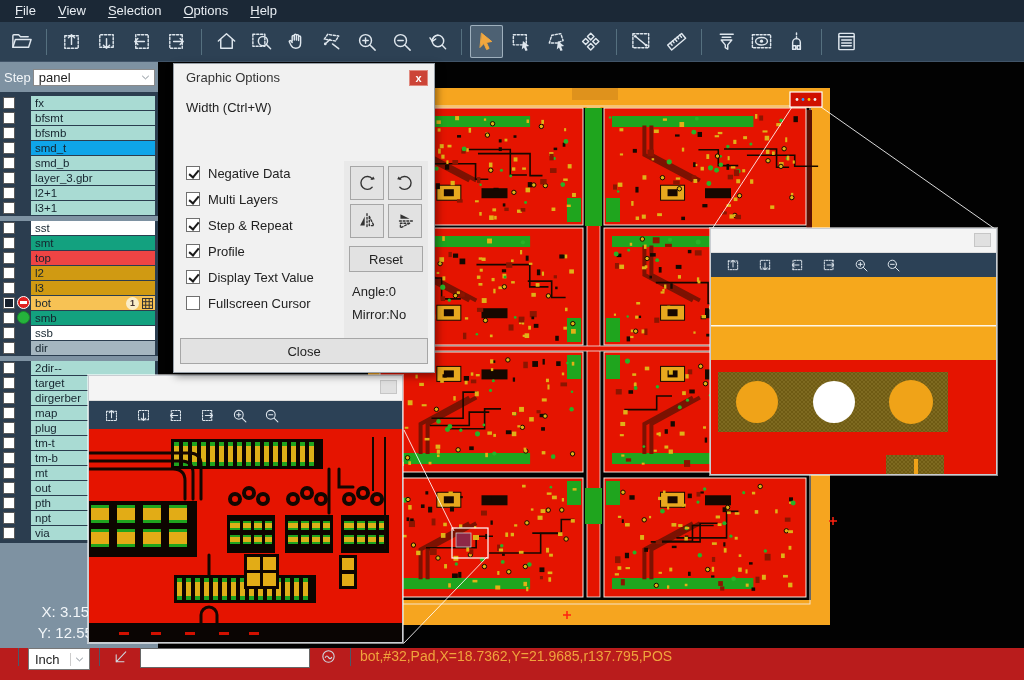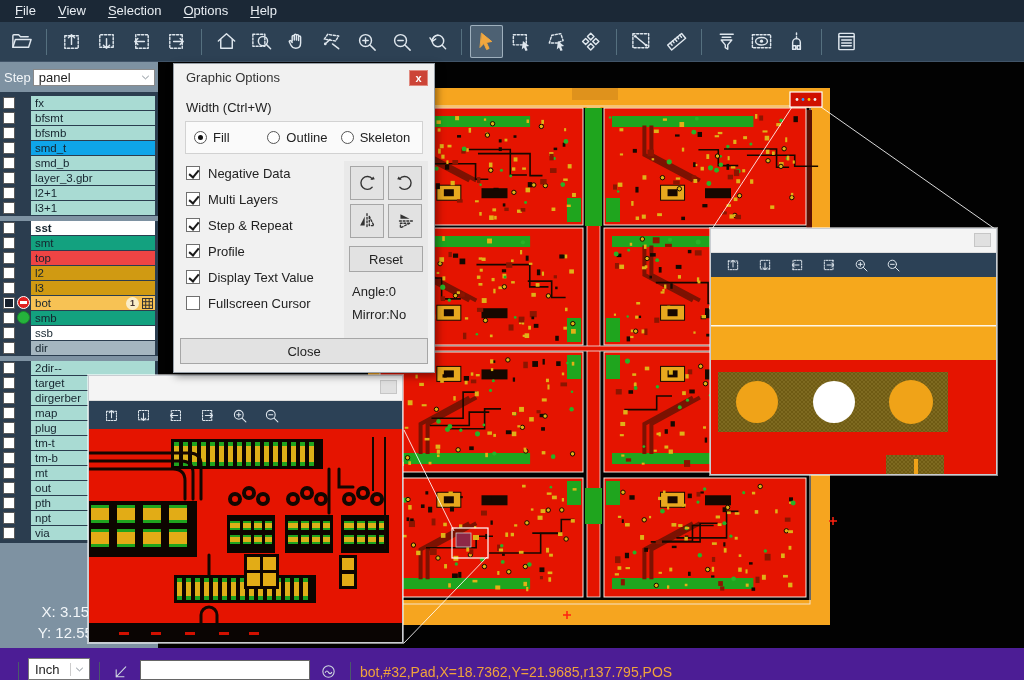--- a/index.html
+++ b/index.html
@@ -77,22 +77,22 @@
 .dbtn-grid{display:grid;grid-template-columns:34px 34px;grid-gap:4px;justify-content:center;}
 .dbtn{width:34px;height:34px;background:#e2e2e2;border:1px solid #a6a6a6;display:flex;
  align-items:center;justify-content:center;color:#333;}
 .dlg-reset{display:block;margin:8px auto 0;width:74px;height:26px;background:#e2e2e2;
  border:1px solid #a6a6a6;font-size:13px;color:#222;font-family:inherit;}
 .dlg-angle{margin:12px 0 0 8px;}
 .dlg-mirror{margin:8px 0 0 8px;}
 .dlg-closebtn{position:absolute;left:6px;bottom:8px;width:248px;height:26px;background:#e2e2e2;
  border:1px solid #a6a6a6;font-size:13px;color:#222;font-family:inherit;}
 
-.statusbar{position:absolute;left:0;top:648px;width:1024px;height:32px;background:#4c1d95;
- display:flex;align-items:flex-end;z-index:9;}
+.statusbar{position:absolute;left:0;top:648px;width:1024px;height:32px;background:#b91c1c;
+ display:flex;align-items:flex-start;z-index:9;}
 .ssep{width:1px;height:18px;background:#4a5a6a;margin:0 9px;flex:none;}
 .unit-select{width:62px;height:22px;background:#fff;border:1px solid #777;display:flex;
  align-items:center;justify-content:space-between;font-size:13px;color:#222;padding:0 3px 0 6px;flex:none;}
 .unit-select .chev{color:#6b7680;display:flex;border-left:1px solid #ccc;padding-left:2px;}
 .sbicon{color:#cfd8e0;display:flex;margin:0 4px;flex:none;}
 .sbinput{width:170px;height:20px;background:#fff;border:1px solid #666;margin:0 6px;font-size:12px;flex:none;}
 .sbmsg{color:#f0a33c;font-size:14px;white-space:nowrap;}
 </style>
 </head>
 <body>
@@ -1138,21 +1138,21 @@
           </div>
           <div class="lrow">
             <span class="lcheck"></span>
             <span class="lind"></span>
             <span class="lchip" style="background: rgb(169, 219, 211);">l3+1</span>
           </div>
           <div class="lgap"></div>
           <div class="lrow">
             <span class="lcheck"></span>
             <span class="lind"></span>
-            <span class="lchip" style="background: rgb(255, 255, 255); font-weight: bold;">sst</span>
+            <span class="lchip" style="background: rgb(255, 255, 255);">sst</span>
           </div>
           <div class="lrow">
             <span class="lcheck"></span>
             <span class="lind"></span>
             <span class="lchip" style="background: rgb(19, 161, 127);">smt</span>
           </div>
           <div class="lrow">
             <span class="lcheck"></span>
             <span class="lind"></span>
             <span class="lchip" style="background: #ef4444;">top</span>
@@ -1617,34 +1617,20 @@
         <rect x="203" y="182" width="4" height="15" fill="#f0a318"></rect>
       </svg>
   </div>
 
   <div class="dialog">
     <div class="dlg-title">
       <span>Graphic Options</span>
       <span class="dlg-close">x</span>
     </div>
     <div class="dlg-width">Width (Ctrl+W)</div>
-    <div class="radio-box" id="radio-box">
-        <div class="radio-item">
-          <span class="rdot sel"></span>
-          <span>Fill</span>
-        </div>
-        <div class="radio-item">
-          <span class="rdot"></span>
-          <span>Outline</span>
-        </div>
-        <div class="radio-item">
-          <span class="rdot"></span>
-          <span>Skeleton</span>
-        </div>
-      </div>
     <div class="check-list" id="check-list">
         <div class="check-row">
           <span class="cb checked"></span>
           <span>Negative Data</span>
         </div>
         <div class="check-row">
           <span class="cb checked"></span>
           <span>Multi Layers</span>
         </div>
         <div class="check-row">

